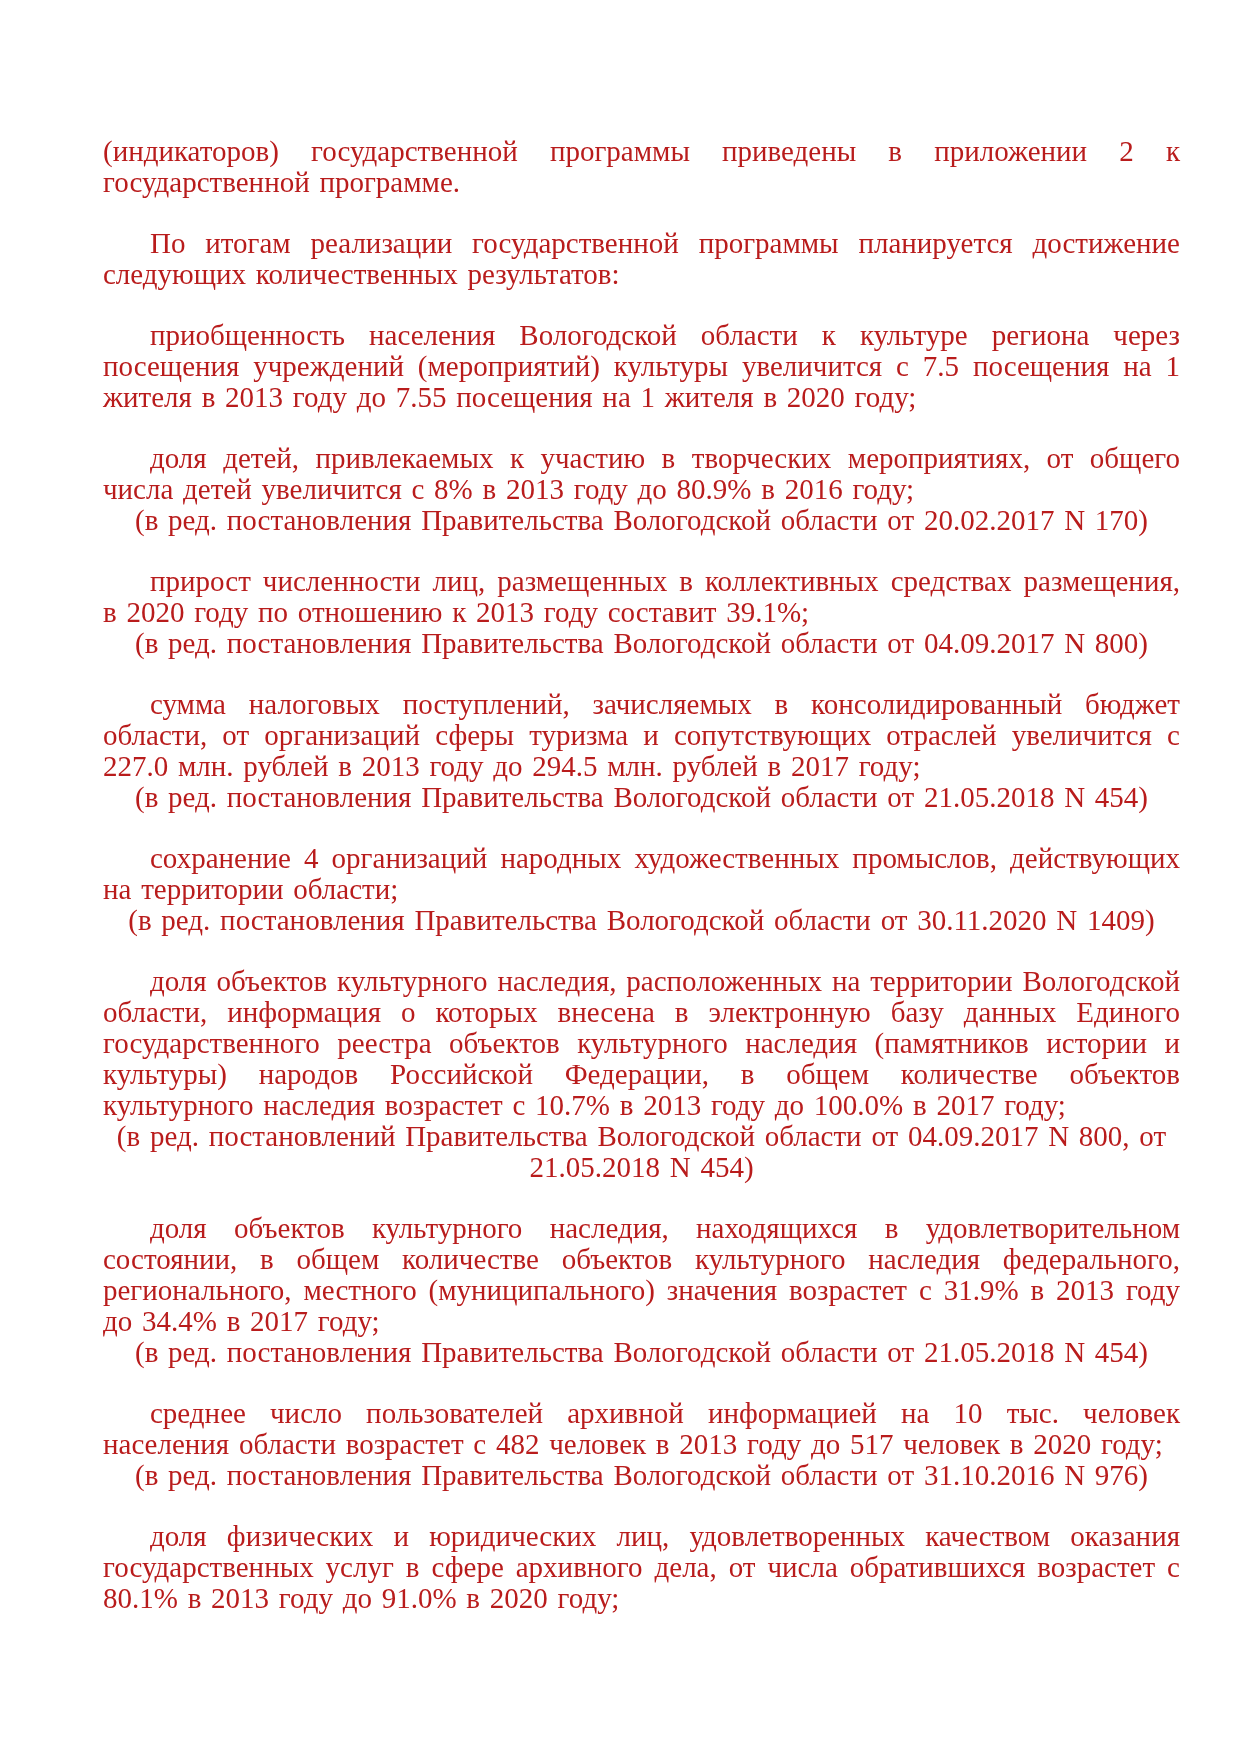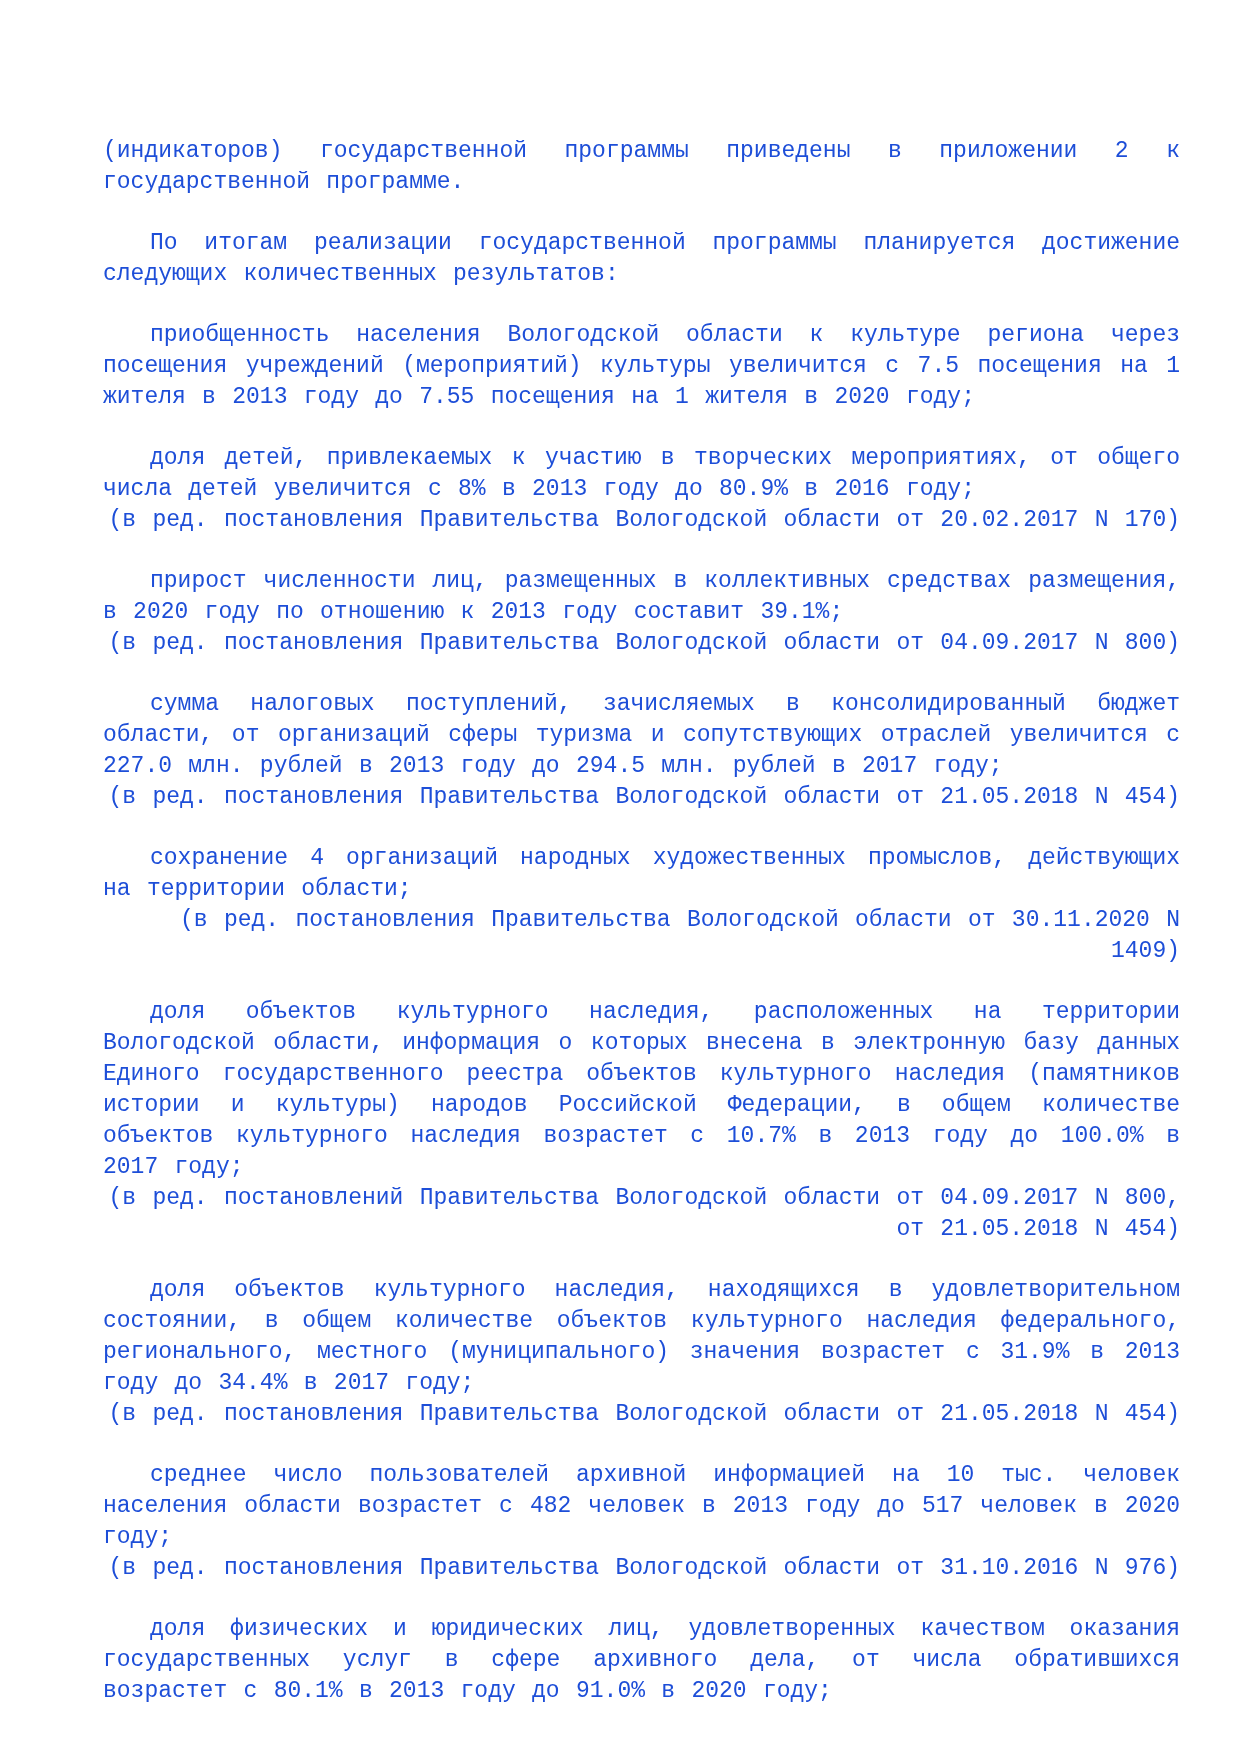--- a/index.html
+++ b/index.html
@@ -11,42 +11,42 @@
     position: relative;
     width: 1240px;
     height: 1754px;
     margin: 0 auto;
     background: #ffffff;
     box-sizing: border-box;
     padding: 136px 60px 0 103px;
     overflow: hidden;
   }
   .doc-content {
-    font-family: Liberation Mono, monospace;
-    font-size: 23px;
+    font-family: Liberation Serif, serif;
+    font-size: 29px;
     line-height: 31px;
-    color: #1d4ed8;
+    color: #b91c1c;
     text-align: justify;
     word-spacing: 2.5px;
   }
   .block {
     margin: 0 0 30px 0;
   }
   .block:last-child {
     margin-bottom: 6px;
   }
   .para {
     margin: 0;
   }
   .para.indented {
     text-indent: 47px;
   }
   .amendment {
     margin: 0;
-    text-align: right;
+    text-align: center;
   }
 </style>
 </head>
 <body>
 
 <div class="page">
   <div class="doc-content" id="doc-content">
   <div class="block">
     <p class="para">(индикаторов) государственной программы приведены в приложении 2 к государственной программе.</p>
 

